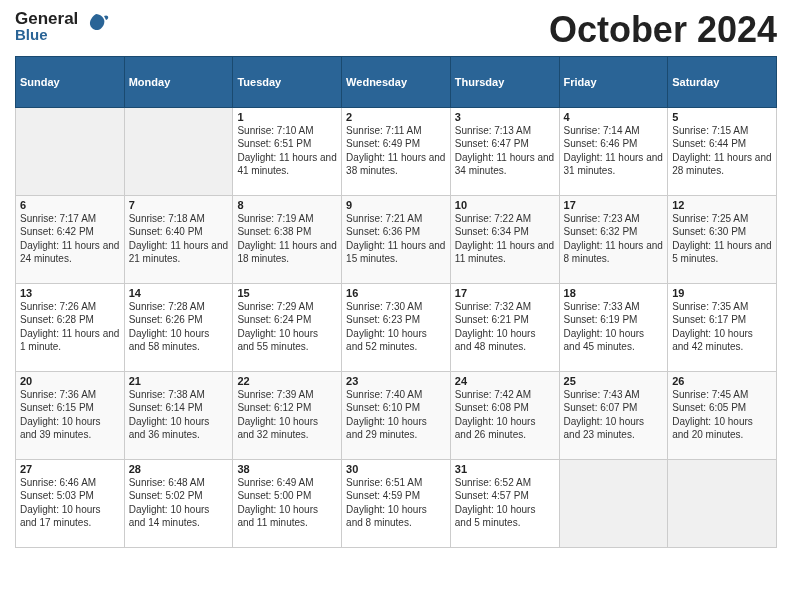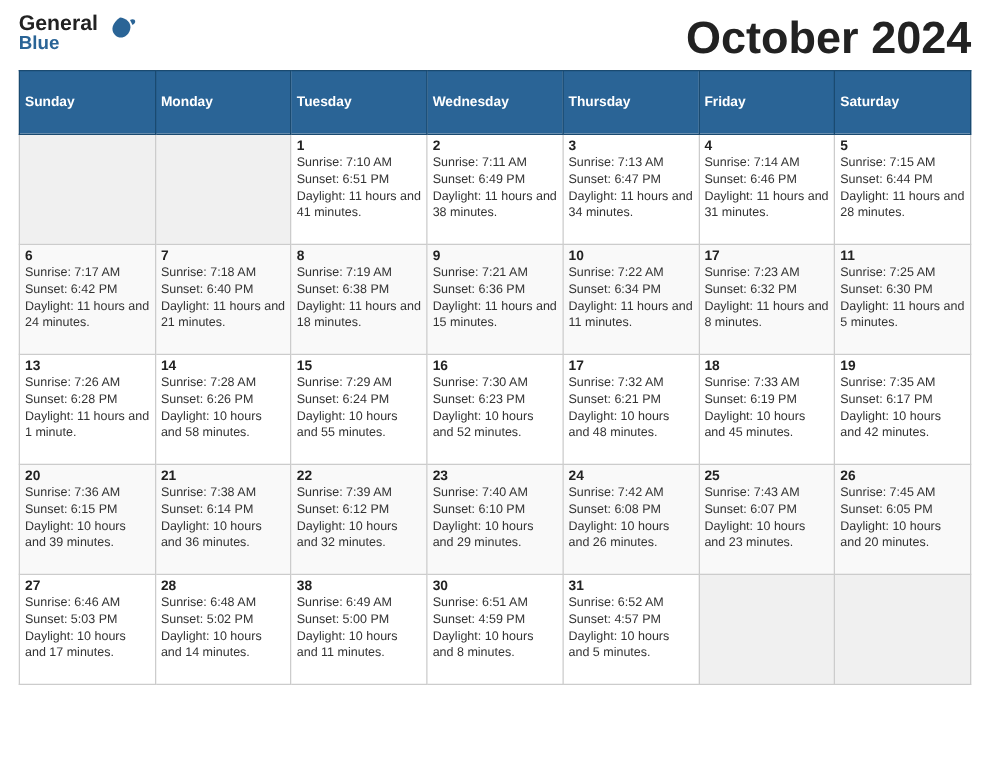--- a/index.html
+++ b/index.html
@@ -167,21 +167,21 @@
           </td>
           <td>
             <span class="day-number">10</span>
             <div class="day-info">Sunrise: 7:22 AM<br>Sunset: 6:34 PM<br>Daylight: 11 hours and 11 minutes.</div>
           </td>
           <td>
             <span class="day-number">17</span>
             <div class="day-info">Sunrise: 7:23 AM<br>Sunset: 6:32 PM<br>Daylight: 11 hours and 8 minutes.</div>
           </td>
           <td>
-            <span class="day-number">11</span>
+            <span class="day-number">12</span>
             <div class="day-info">Sunrise: 7:25 AM<br>Sunset: 6:30 PM<br>Daylight: 11 hours and 5 minutes.</div>
           </td>
         </tr>
         <tr class="row-odd">
           <td>
             <span class="day-number">13</span>
             <div class="day-info">Sunrise: 7:26 AM<br>Sunset: 6:28 PM<br>Daylight: 11 hours and 1 minute.</div>
           </td>
           <td>
             <span class="day-number">14</span>

